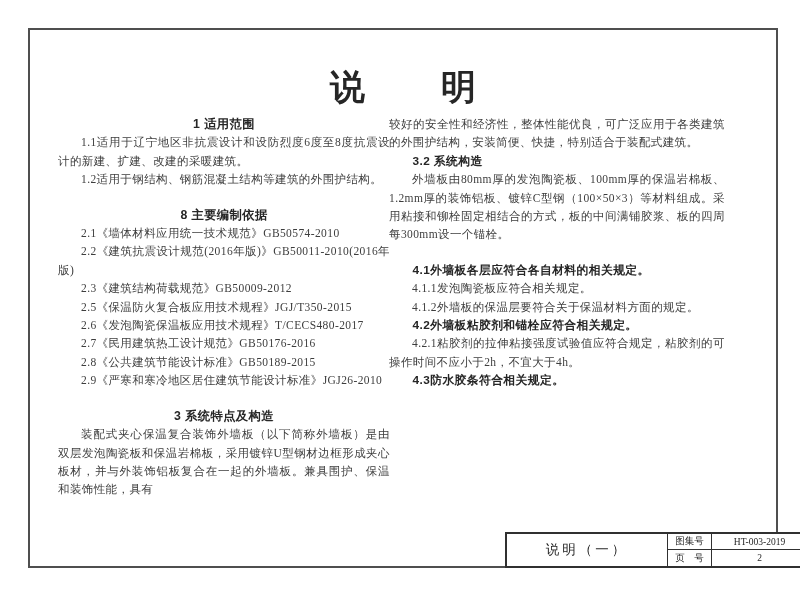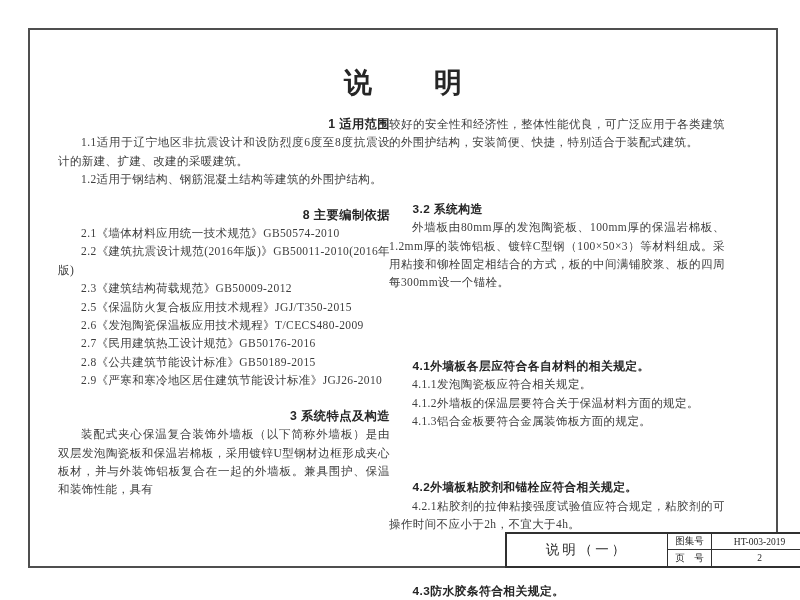--- a/index.html
+++ b/index.html
@@ -15,37 +15,37 @@
     background:var(--paper);
     font-family:"Liberation Serif", serif;
   }
   .frame{
     position:absolute;left:28px;top:28px;width:750px;height:540px;
     border:2px solid var(--frame);box-sizing:border-box;
   }
   .doc-title{
     position:absolute;top:64px;left:30px;width:748px;
     display:flex;justify-content:center;
-    font-size:28px;font-weight:bold;color:var(--heading);
+    font-size:35px;font-weight:bold;color:var(--heading);
     letter-spacing:2px;white-space:pre;
   }
   .col{
     position:absolute;top:115px;
     font-size:11.5px;line-height:18.4px;letter-spacing:0.4px;
     color:var(--text);text-align:justify;
   }
   .col-left{left:58px;width:332px;}
   .col-right{left:389px;width:336px;}
   .blk-h1{
     font-family:"Liberation Sans", sans-serif;font-weight:bold;
-    font-size:12.3px;color:var(--heading);text-align:right;
+    font-size:12.3px;color:var(--heading);text-align:center;
   }
   .blk-h2{
     font-family:"Liberation Sans", sans-serif;font-weight:bold;
-    font-size:11.8px;color:var(--heading);text-indent:2em;text-align:left;margin-top:48px;
+    font-size:11.8px;color:var(--heading);text-indent:2em;text-align:left;
   }
   .blk-p{text-indent:2em;}
   .blk-pflush{text-indent:0;}
   .blk-gap{height:17px;}
   .title-block{
     position:absolute;left:505px;top:532px;width:304px;height:36px;
     border:2px solid var(--block-border);box-sizing:border-box;
     display:flex;background:var(--paper);
   }
   .tb-main{
@@ -74,37 +74,36 @@
 <div class="col col-left">
     <div class="blk-h1">1 适用范围</div>
     <div class="blk-p">1.1适用于辽宁地区非抗震设计和设防烈度6度至8度抗震设计的新建、扩建、改建的采暖建筑。</div>
     <div class="blk-p">1.2适用于钢结构、钢筋混凝土结构等建筑的外围护结构。</div>
     <div class="blk-gap"></div>
     <div class="blk-h1">8 主要编制依据</div>
     <div class="blk-p">2.1《墙体材料应用统一技术规范》GB50574-2010</div>
     <div class="blk-p">2.2《建筑抗震设计规范(2016年版)》GB50011-2010(2016年版)</div>
     <div class="blk-p">2.3《建筑结构荷载规范》GB50009-2012</div>
     <div class="blk-p">2.5《保温防火复合板应用技术规程》JGJ/T350-2015</div>
-    <div class="blk-p">2.6《发泡陶瓷保温板应用技术规程》T/CECS480-2009</div>
+    <div class="blk-p">2.6《发泡陶瓷保温板应用技术规程》T/CECS480-2017</div>
     <div class="blk-p">2.7《民用建筑热工设计规范》GB50176-2016</div>
     <div class="blk-p">2.8《公共建筑节能设计标准》GB50189-2015</div>
     <div class="blk-p">2.9《严寒和寒冷地区居住建筑节能设计标准》JGJ26-2010</div>
     <div class="blk-gap"></div>
     <div class="blk-h1">3 系统特点及构造</div>
     <div class="blk-p">装配式夹心保温复合装饰外墙板（以下简称外墙板）是由双层发泡陶瓷板和保温岩棉板，采用镀锌U型钢材边框形成夹心板材，并与外装饰铝板复合在一起的外墙板。兼具围护、保温和装饰性能，具有</div>
   </div>
 <div class="col col-right">
     <div class="blk-pflush">较好的安全性和经济性，整体性能优良，可广泛应用于各类建筑的外围护结构，安装简便、快捷，特别适合于装配式建筑。</div>
     <div class="blk-h2">3.2 系统构造</div>
     <div class="blk-p">外墙板由80mm厚的发泡陶瓷板、100mm厚的保温岩棉板、1.2mm厚的装饰铝板、镀锌C型钢（100×50×3）等材料组成。采用粘接和铆栓固定相结合的方式，板的中间满铺胶浆、板的四周每300mm设一个锚栓。</div>
     <div class="blk-gap"></div>
     <div class="blk-h2">4.1外墙板各层应符合各自材料的相关规定。</div>
     <div class="blk-p">4.1.1发泡陶瓷板应符合相关规定。</div>
     <div class="blk-p">4.1.2外墙板的保温层要符合关于保温材料方面的规定。</div>
-    <div class="blk-p">4.1.3铝合金板要符合金属装饰板方面的规定。</div>
     <div class="blk-h2">4.2外墙板粘胶剂和锚栓应符合相关规定。</div>
     <div class="blk-p">4.2.1粘胶剂的拉伸粘接强度试验值应符合规定，粘胶剂的可操作时间不应小于2h，不宜大于4h。</div>
     <div class="blk-h2">4.3防水胶条符合相关规定。</div>
   </div>
 
 <div class="title-block">
   <div class="tb-main">说明（一）</div>
   <div class="tb-grid">
     <div class="tb-cell lbl rowtop">图集号</div>
     <div class="tb-cell rowtop">HT-003-2019</div>

